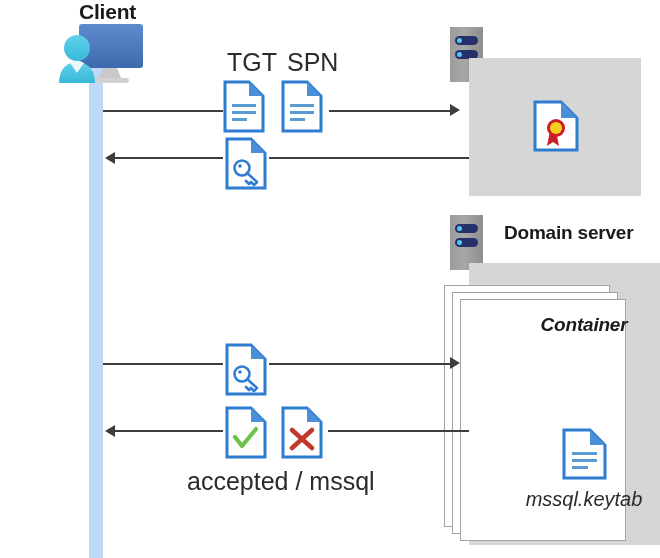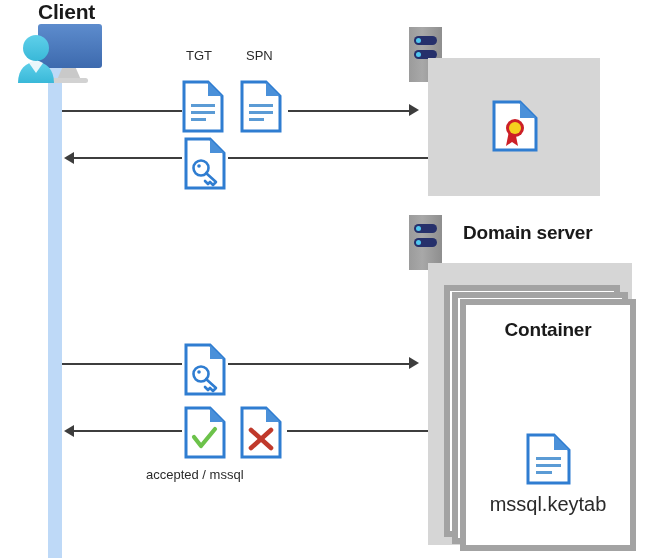--- a/index.html
+++ b/index.html
@@ -4,21 +4,21 @@
 <style>
   html,body{margin:0;padding:0;}
   body{
     width:660px;height:558px;
     background:#ffffff;
     font-family:"Liberation Sans", sans-serif;
     overflow:hidden;
     position:relative;
   }
   #stage{position:relative;width:660px;height:558px;}
-  .abs{position:absolute;}
+  .abs{position:absolute;margin-left:41px;}
 
   
   .lifeline{
     left:48px;top:60px;width:14px;height:498px;
     background:#bed9f7;
   }
 
   
   .title-bold{
     font-weight:bold;
@@ -53,26 +53,27 @@
   .rack-linux{left:409px;top:215px;}
 
   
   .arrow-line{height:1.6px;background:#3d3d3d;}
   .ahead{
     width:0;height:0;border-top:6px solid transparent;border-bottom:6px solid transparent;
   }
   .ahead-r{border-left:10px solid #3d3d3d;}
   .ahead-l{border-right:10px solid #3d3d3d;}
 
-  .lbl{color:#2b2b2b;font-size:13px;}
+  .lbl{color:#2b2b2b;font-size:25px;}
 
   
   .card{
-    position:absolute;background:#ffffff;border:6px solid #a3a3a3;
+    position:absolute;background:#ffffff;border:1px solid #a3a3a3;
     box-shadow:0 0 0 0 rgba(0,0,0,0);
+    font-style:italic;
   }
   .card3{left:444px;top:285px;width:164px;height:240px;}
   .card2{left:452px;top:292px;width:164px;height:240px;}
   .card1{left:460px;top:299px;width:164px;height:240px;}
 
   .keytab-label{font-size:20px;color:#2b2b2b;text-align:center;width:164px;}
 </style>
 </head>
 <body>
 

